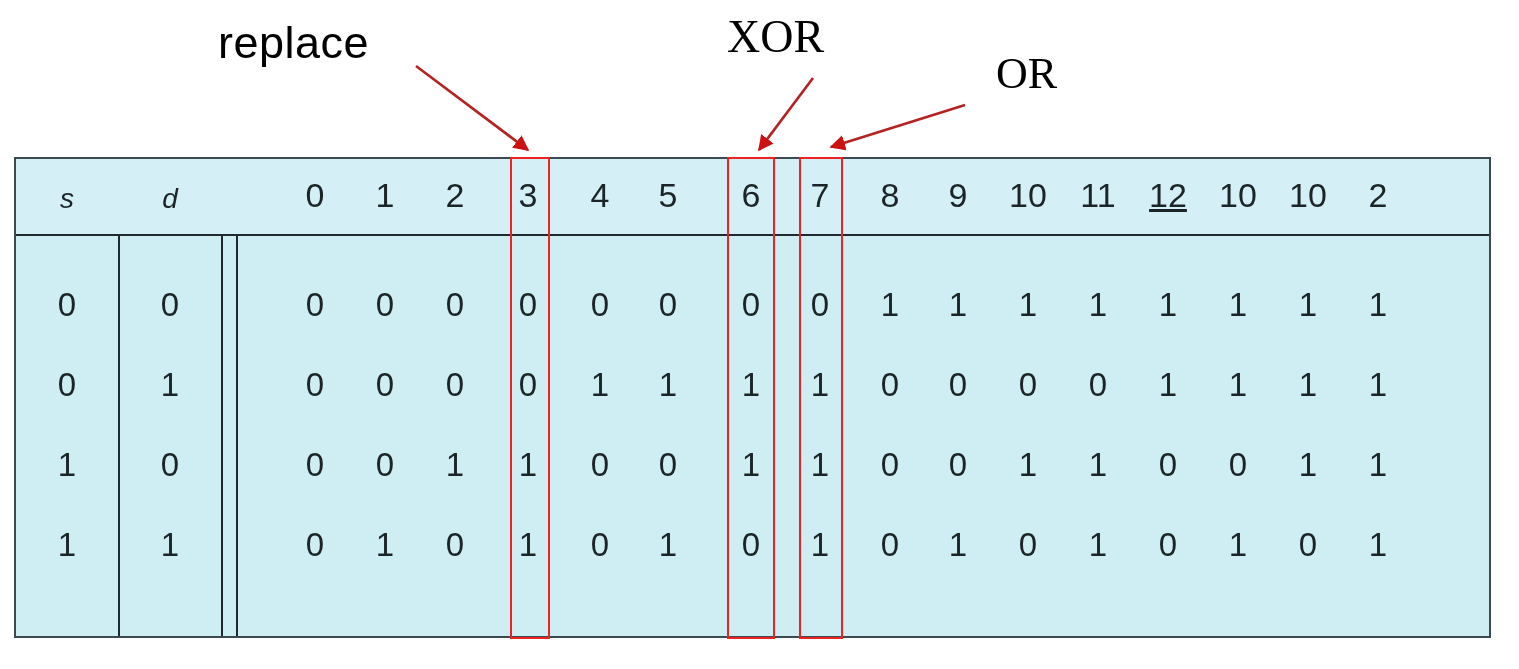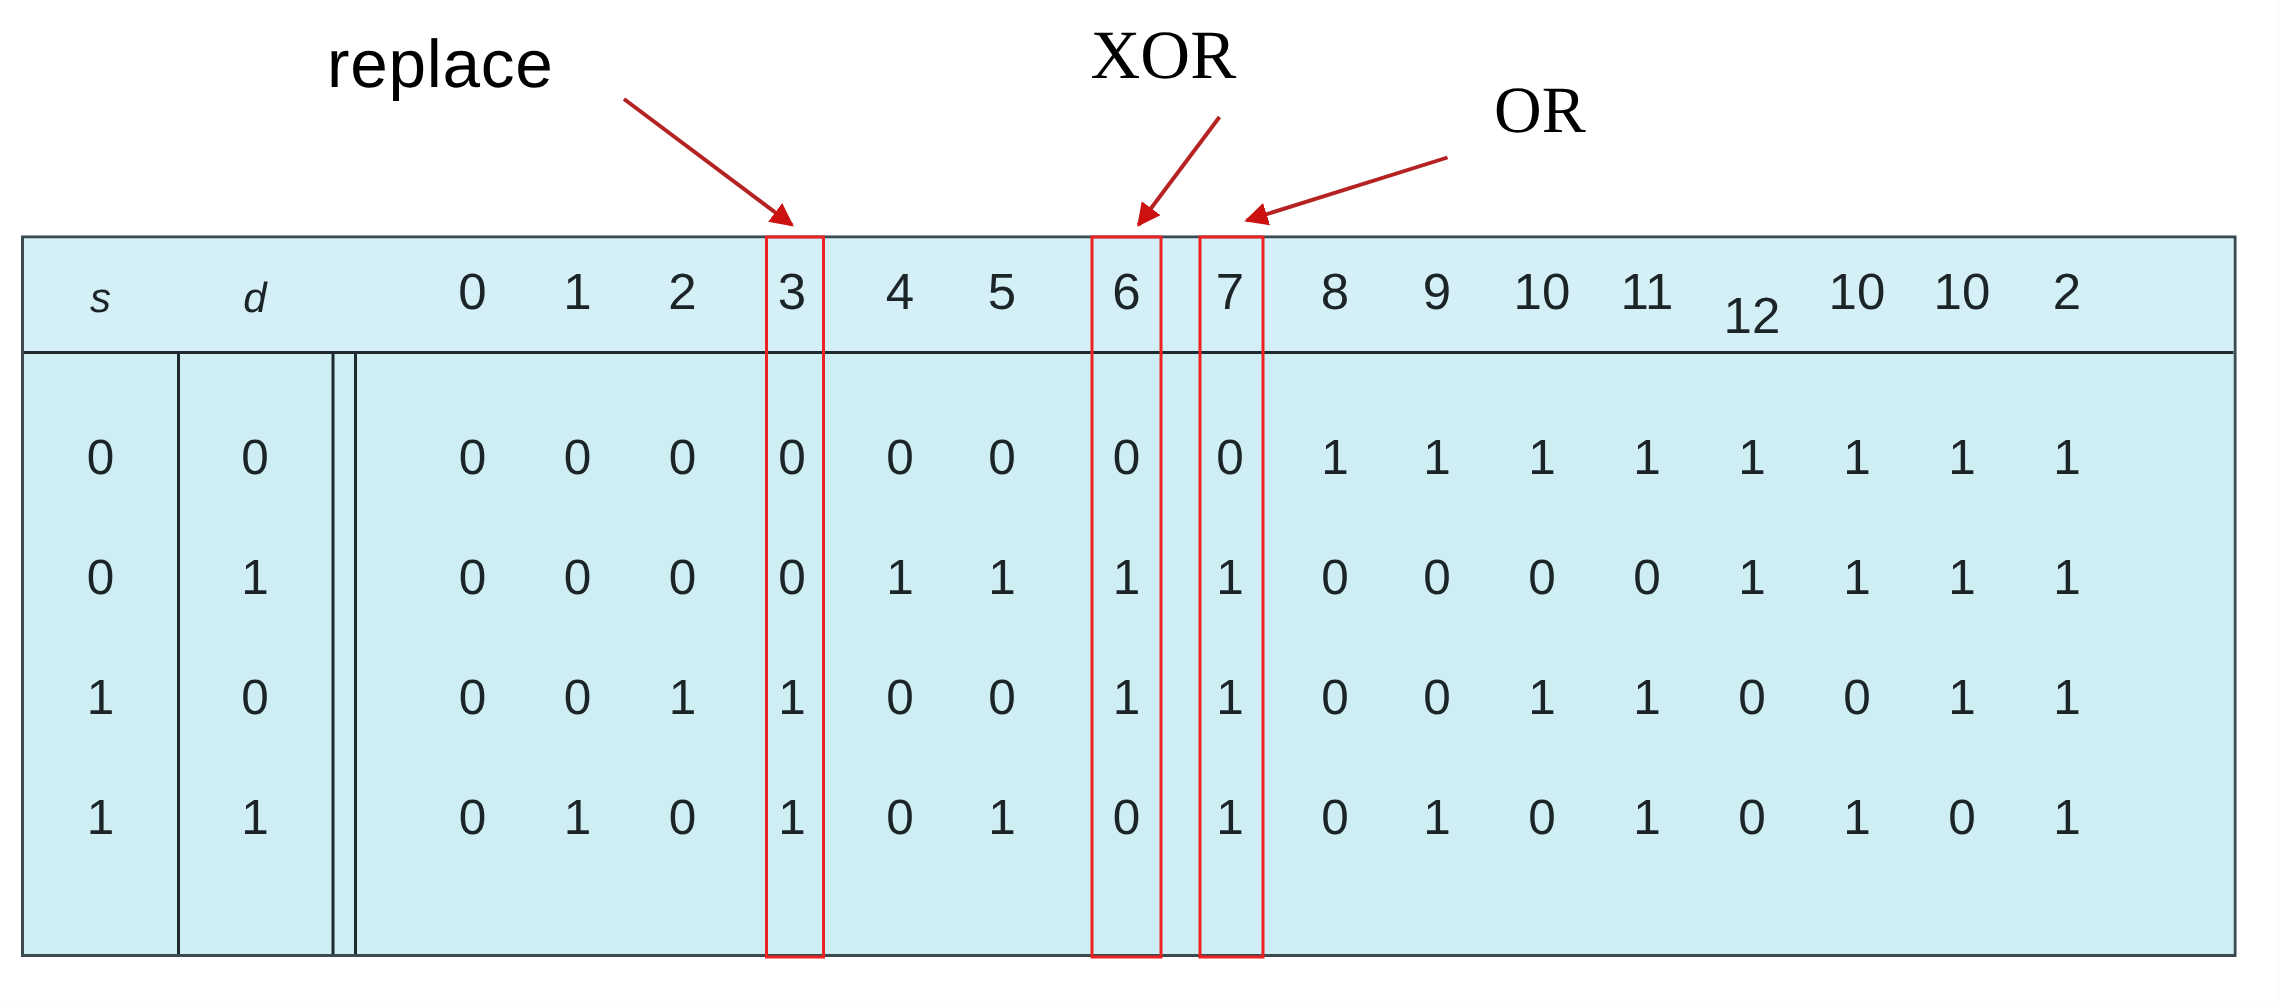--- a/index.html
+++ b/index.html
@@ -147,21 +147,21 @@
         <div class="cell hcell" style="left: 407px; width: 64px; top: 16px;">2</div>
         <div class="cell hcell" style="left: 480px; width: 64px; top: 16px;">3</div>
         <div class="cell hcell" style="left: 552px; width: 64px; top: 16px;">4</div>
         <div class="cell hcell" style="left: 620px; width: 64px; top: 16px;">5</div>
         <div class="cell hcell" style="left: 703px; width: 64px; top: 16px;">6</div>
         <div class="cell hcell" style="left: 772px; width: 64px; top: 16px;">7</div>
         <div class="cell hcell" style="left: 842px; width: 64px; top: 16px;">8</div>
         <div class="cell hcell" style="left: 910px; width: 64px; top: 16px;">9</div>
         <div class="cell hcell" style="left: 980px; width: 64px; top: 16px;">10</div>
         <div class="cell hcell" style="left: 1050px; width: 64px; top: 16px;">11</div>
-        <div class="cell hcell" style="left: 1120px; width: 64px; top: 32px;">12</div>
+        <div class="cell hcell" style="left: 1120px; width: 64px; top: 16px; text-decoration: underline;">12</div>
         <div class="cell hcell" style="left: 1190px; width: 64px; top: 16px;">10</div>
         <div class="cell hcell" style="left: 1260px; width: 64px; top: 16px;">10</div>
         <div class="cell hcell" style="left: 1330px; width: 64px; top: 16px;">2</div>
       </div>
     <div class="tbody" id="tbody">
         <div class="vsep" style="left: 102px;"></div>
         <div class="vsep" style="left: 205px;"></div>
         <div class="vsep" style="left: 220px;"></div>
         <div class="cell bcell" style="left: 21px; width: 60px; top: 49px;">0</div>
         <div class="cell bcell" style="left: 124px; width: 60px; top: 49px;">0</div>

